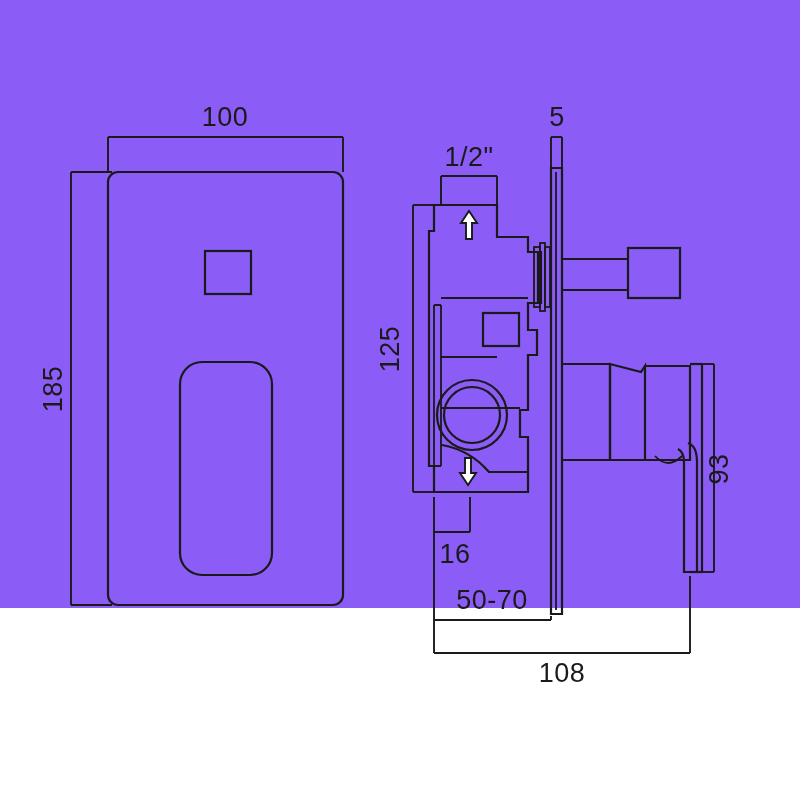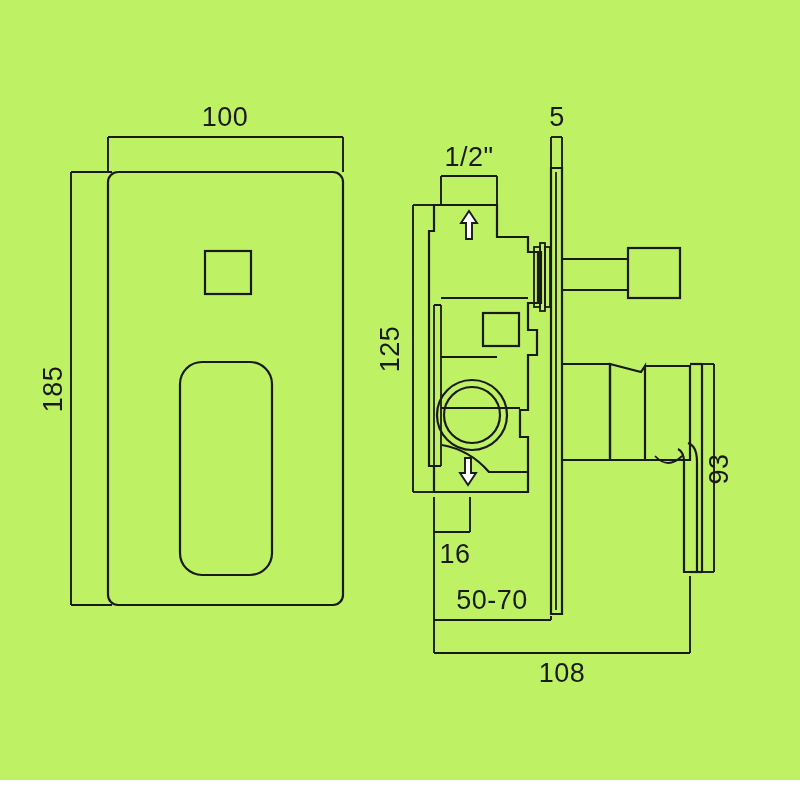--- a/index.html
+++ b/index.html
@@ -9,22 +9,22 @@
   }
   body {
     width: 800px;
     height: 800px;
     font-family: "Liberation Sans", sans-serif;
     overflow: hidden;
   }
   #drawing-root {
     position: relative;
     width: 800px;
-    height: 780px;
-    background: #bef264;
+    height: 608px;
+    background: #8b5cf6;
   }
   svg.sheet {
     display: block;
     width: 800px;
     height: 800px;
   }
   .ln {
     stroke: #1a1a1a;
     stroke-width: 2.2;
     fill: none;

